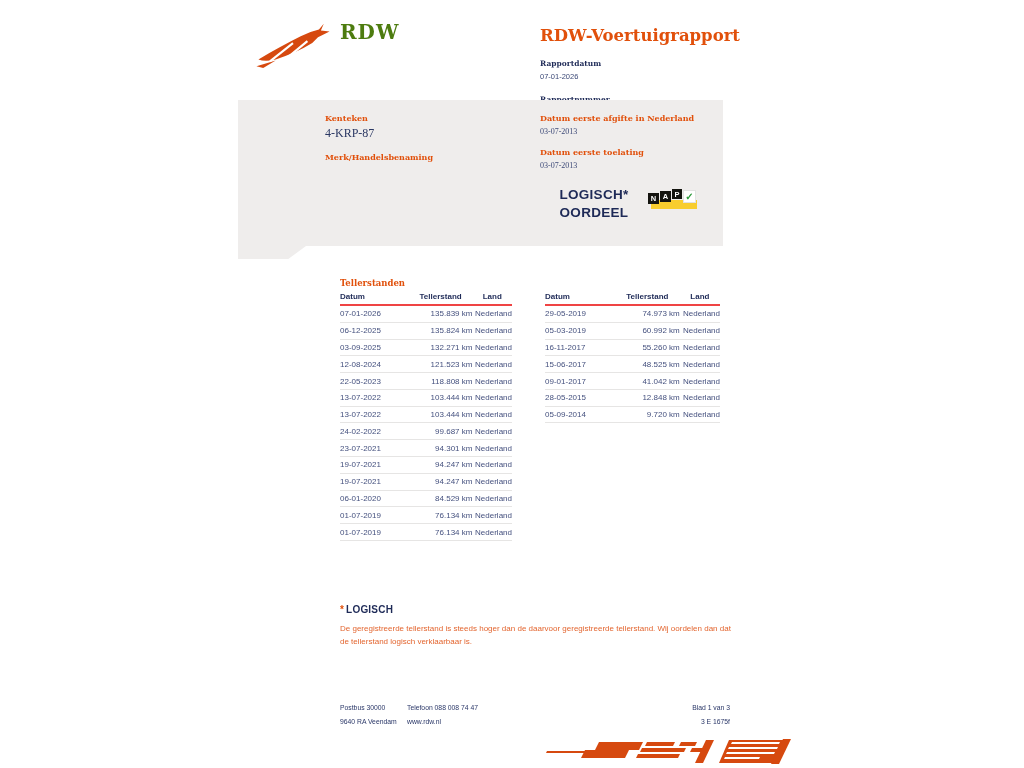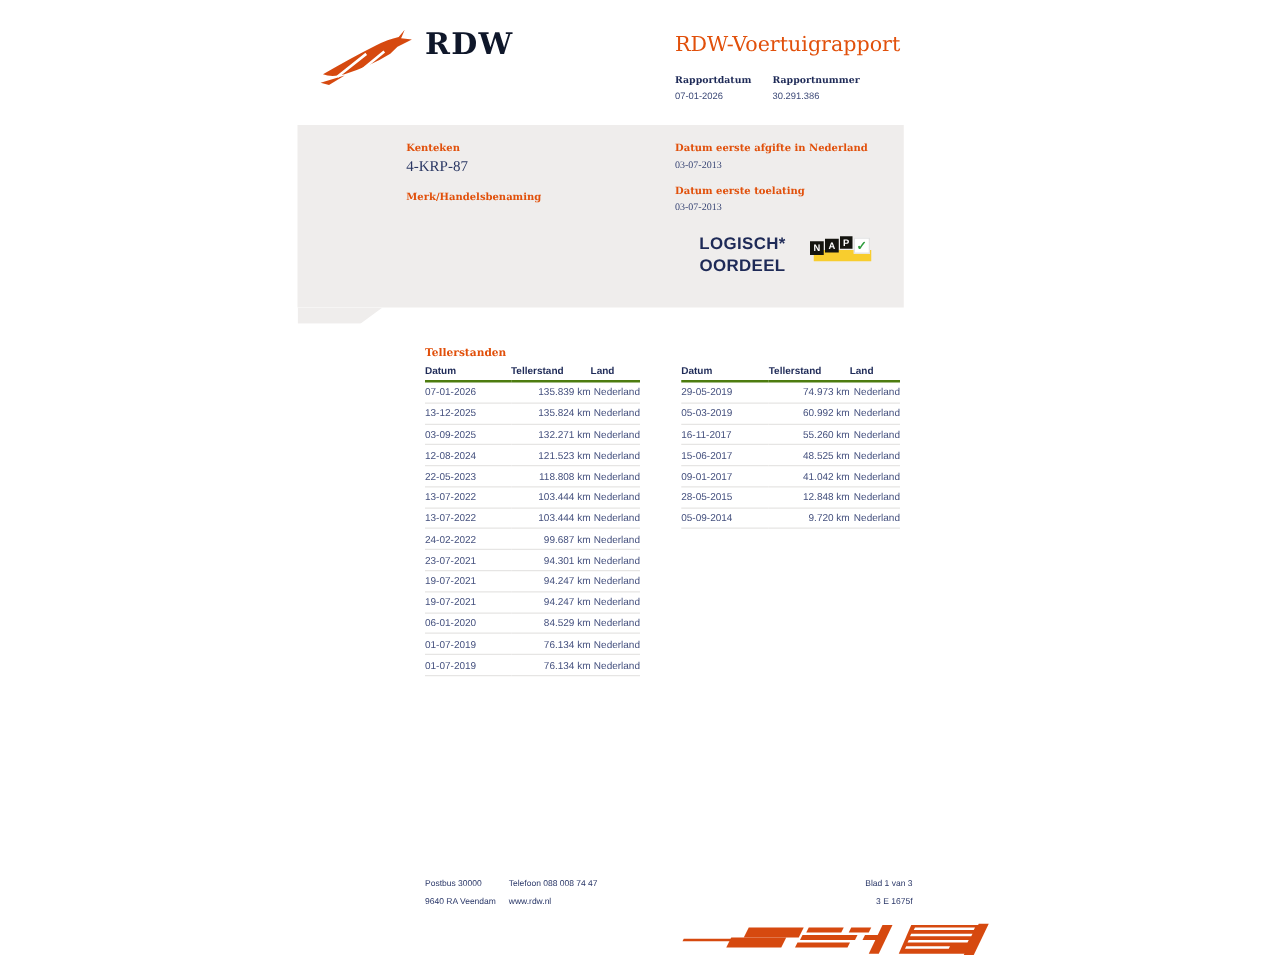--- a/index.html
+++ b/index.html
@@ -3,27 +3,27 @@
 <meta charset="utf-8">
 <style>
   * { margin:0; padding:0; box-sizing:border-box; }
   html,body { width:1024px; height:768px; background:#ffffff; overflow:hidden;
     font-family:"Liberation Sans", sans-serif; }
   .page { position:relative; width:1024px; height:768px; background:#fff; }
 
   
   .logo-wrap { position:absolute; left:254px; top:20px; display:flex; align-items:flex-start; }
   .logo-bird { width:78px; height:50px; }
-  .logo-text { font-family:"DejaVu Serif", serif; font-weight:600; font-size:24px;
-    color:#0f172a; letter-spacing:1px; margin-left:8px; margin-top:0px; }
+  .logo-text { font-family:"DejaVu Serif", serif; font-weight:600; font-size:20px;
+    color:#4d7c0f; letter-spacing:1px; margin-left:8px; margin-top:0px; }
 
   .title-block { position:absolute; left:540px; top:26px; width:260px; }
-  .doc-title { font-family:"DejaVu Serif", serif; font-weight:400; font-size:16.5px;
+  .doc-title { font-family:"DejaVu Serif", serif; font-weight:700; font-size:16.5px;
     color:#e1500b; }
-  .meta-row { display:flex; gap:26px; margin-top:14px; }
+  .meta-row { display:flex; gap:14px; margin-top:14px;flex-direction:column; }
   .meta-col1 { width:52px; } .meta-col2 { width:80px; }
   .meta-label { font-family:"DejaVu Serif", serif; font-weight:700; font-size:7.5px; color:#1e2a57; }
   .meta-value { font-size:7.5px; color:#3c4977; margin-top:4px; }
 
   
   .panel { position:absolute; left:238px; top:100px; width:485px; height:146px;
     background:#efedec; }
   .panel::after { content:""; position:absolute; top:100%; left:0; width:68px; height:13px;
     background:#efedec; clip-path:polygon(0 0,100% 0,74% 100%,0 100%); }
   .fld-label { font-family:"DejaVu Serif", serif; font-weight:700; font-size:8px; color:#e1500b; }
@@ -50,22 +50,22 @@
 
   
   .tables-heading { position:absolute; left:340px; top:278px;
     font-family:"DejaVu Serif", serif; font-weight:700; font-size:8.5px; color:#e1500b; }
   .table-left  { position:absolute; left:340px; top:290px; }
   .table-right { position:absolute; left:545px; top:290px; }
   table.mileage { border-collapse:collapse; }
   .table-left  table.mileage { width:172px; }
   .table-right table.mileage { width:175px; }
   table.mileage th { font-size:8px; font-weight:700; color:#1e2a57; text-align:left;
-    padding:2px 0 3px 0; border-bottom:2px solid #4d7c0f;margin-left:48px; }
-  table.mileage th:nth-child(2), table.mileage th:nth-child(3) { text-align:left; }
+    padding:2px 0 3px 0; border-bottom:2px solid #ef4444;margin-left:48px; }
+  table.mileage th:nth-child(2), table.mileage th:nth-child(3) { text-align:center; }
   table.mileage td { font-size:8px; color:#44507e; padding:3.4px 0;
     border-bottom:1px solid #e6e5e4; }
   table.mileage td:nth-child(2), table.mileage td:nth-child(3) { text-align:right; }
   table.mileage col.c1 { width:40%; } table.mileage col.c2 { width:37%; }
   table.mileage col.c3 { width:23%; }
 
   
   .note { position:absolute; left:340px; top:604px; width:395px; }
   .note-heading { font-size:10px; font-weight:800; color:#1e2a57; letter-spacing:0.2px; }
   .note-asterisk { color:#e1500b; font-weight:800; margin-right:2px; }
@@ -161,21 +161,21 @@
           <th>Land</th>
         </tr>
       </thead>
       <tbody>
           <tr>
             <td>07-01-2026</td>
             <td>135.839 km</td>
             <td>Nederland</td>
           </tr>
           <tr>
-            <td>13-12-2025</td>
+            <td>06-12-2025</td>
             <td>135.824 km</td>
             <td>Nederland</td>
           </tr>
           <tr>
             <td>03-09-2025</td>
             <td>132.271 km</td>
             <td>Nederland</td>
           </tr>
           <tr>
             <td>12-08-2024</td>
@@ -283,20 +283,24 @@
           </tr>
           <tr>
             <td>05-09-2014</td>
             <td>9.720 km</td>
             <td>Nederland</td>
           </tr>
         </tbody>
     </table>
   </div>
 
+  <div class="note">
+    <div class="note-heading"><span class="note-asterisk">*</span><span>LOGISCH</span></div>
+    <div class="note-body">De geregistreerde tellerstand is steeds hoger dan de daarvoor geregistreerde tellerstand. Wij oordelen dan dat de tellerstand logisch verklaarbaar is.</div>
+  </div>
 
   <div class="footer">
     <div class="footer-col f-addr">
       <div>Postbus 30000</div>
       <div>9640 RA Veendam</div>
     </div>
     <div class="footer-col f-contact">
       <div>Telefoon 088 008 74 47</div>
       <div>www.rdw.nl</div>
     </div>

